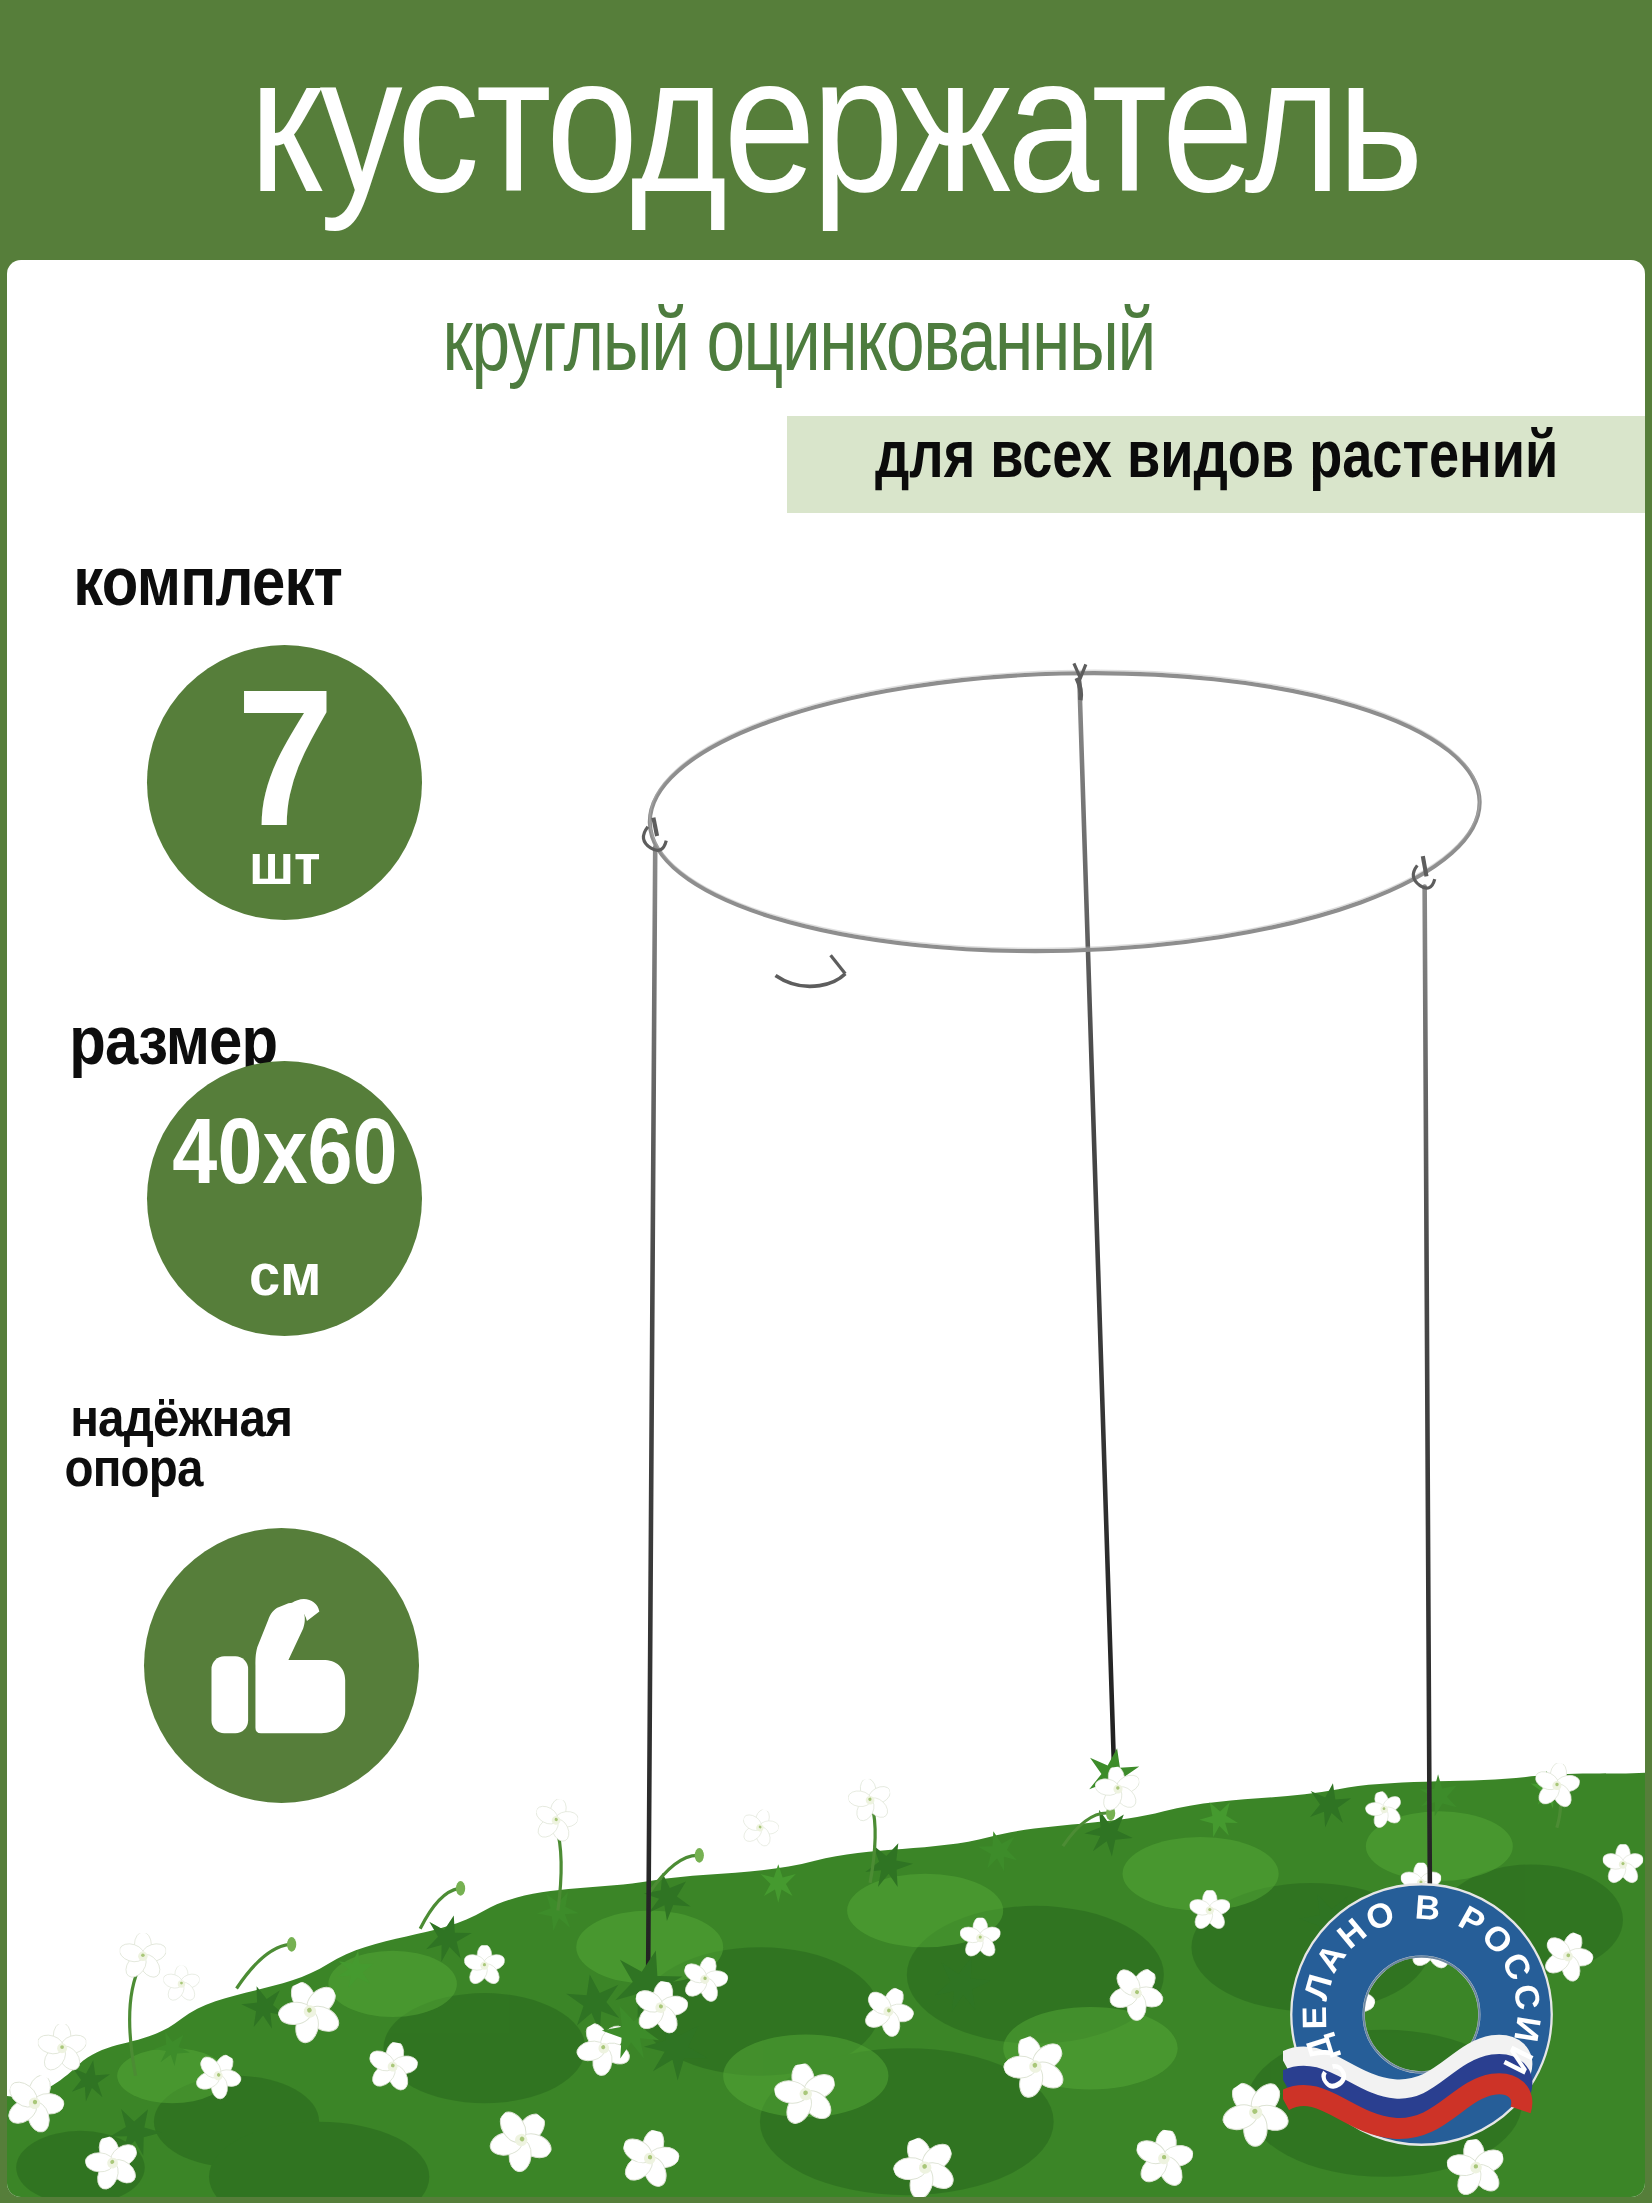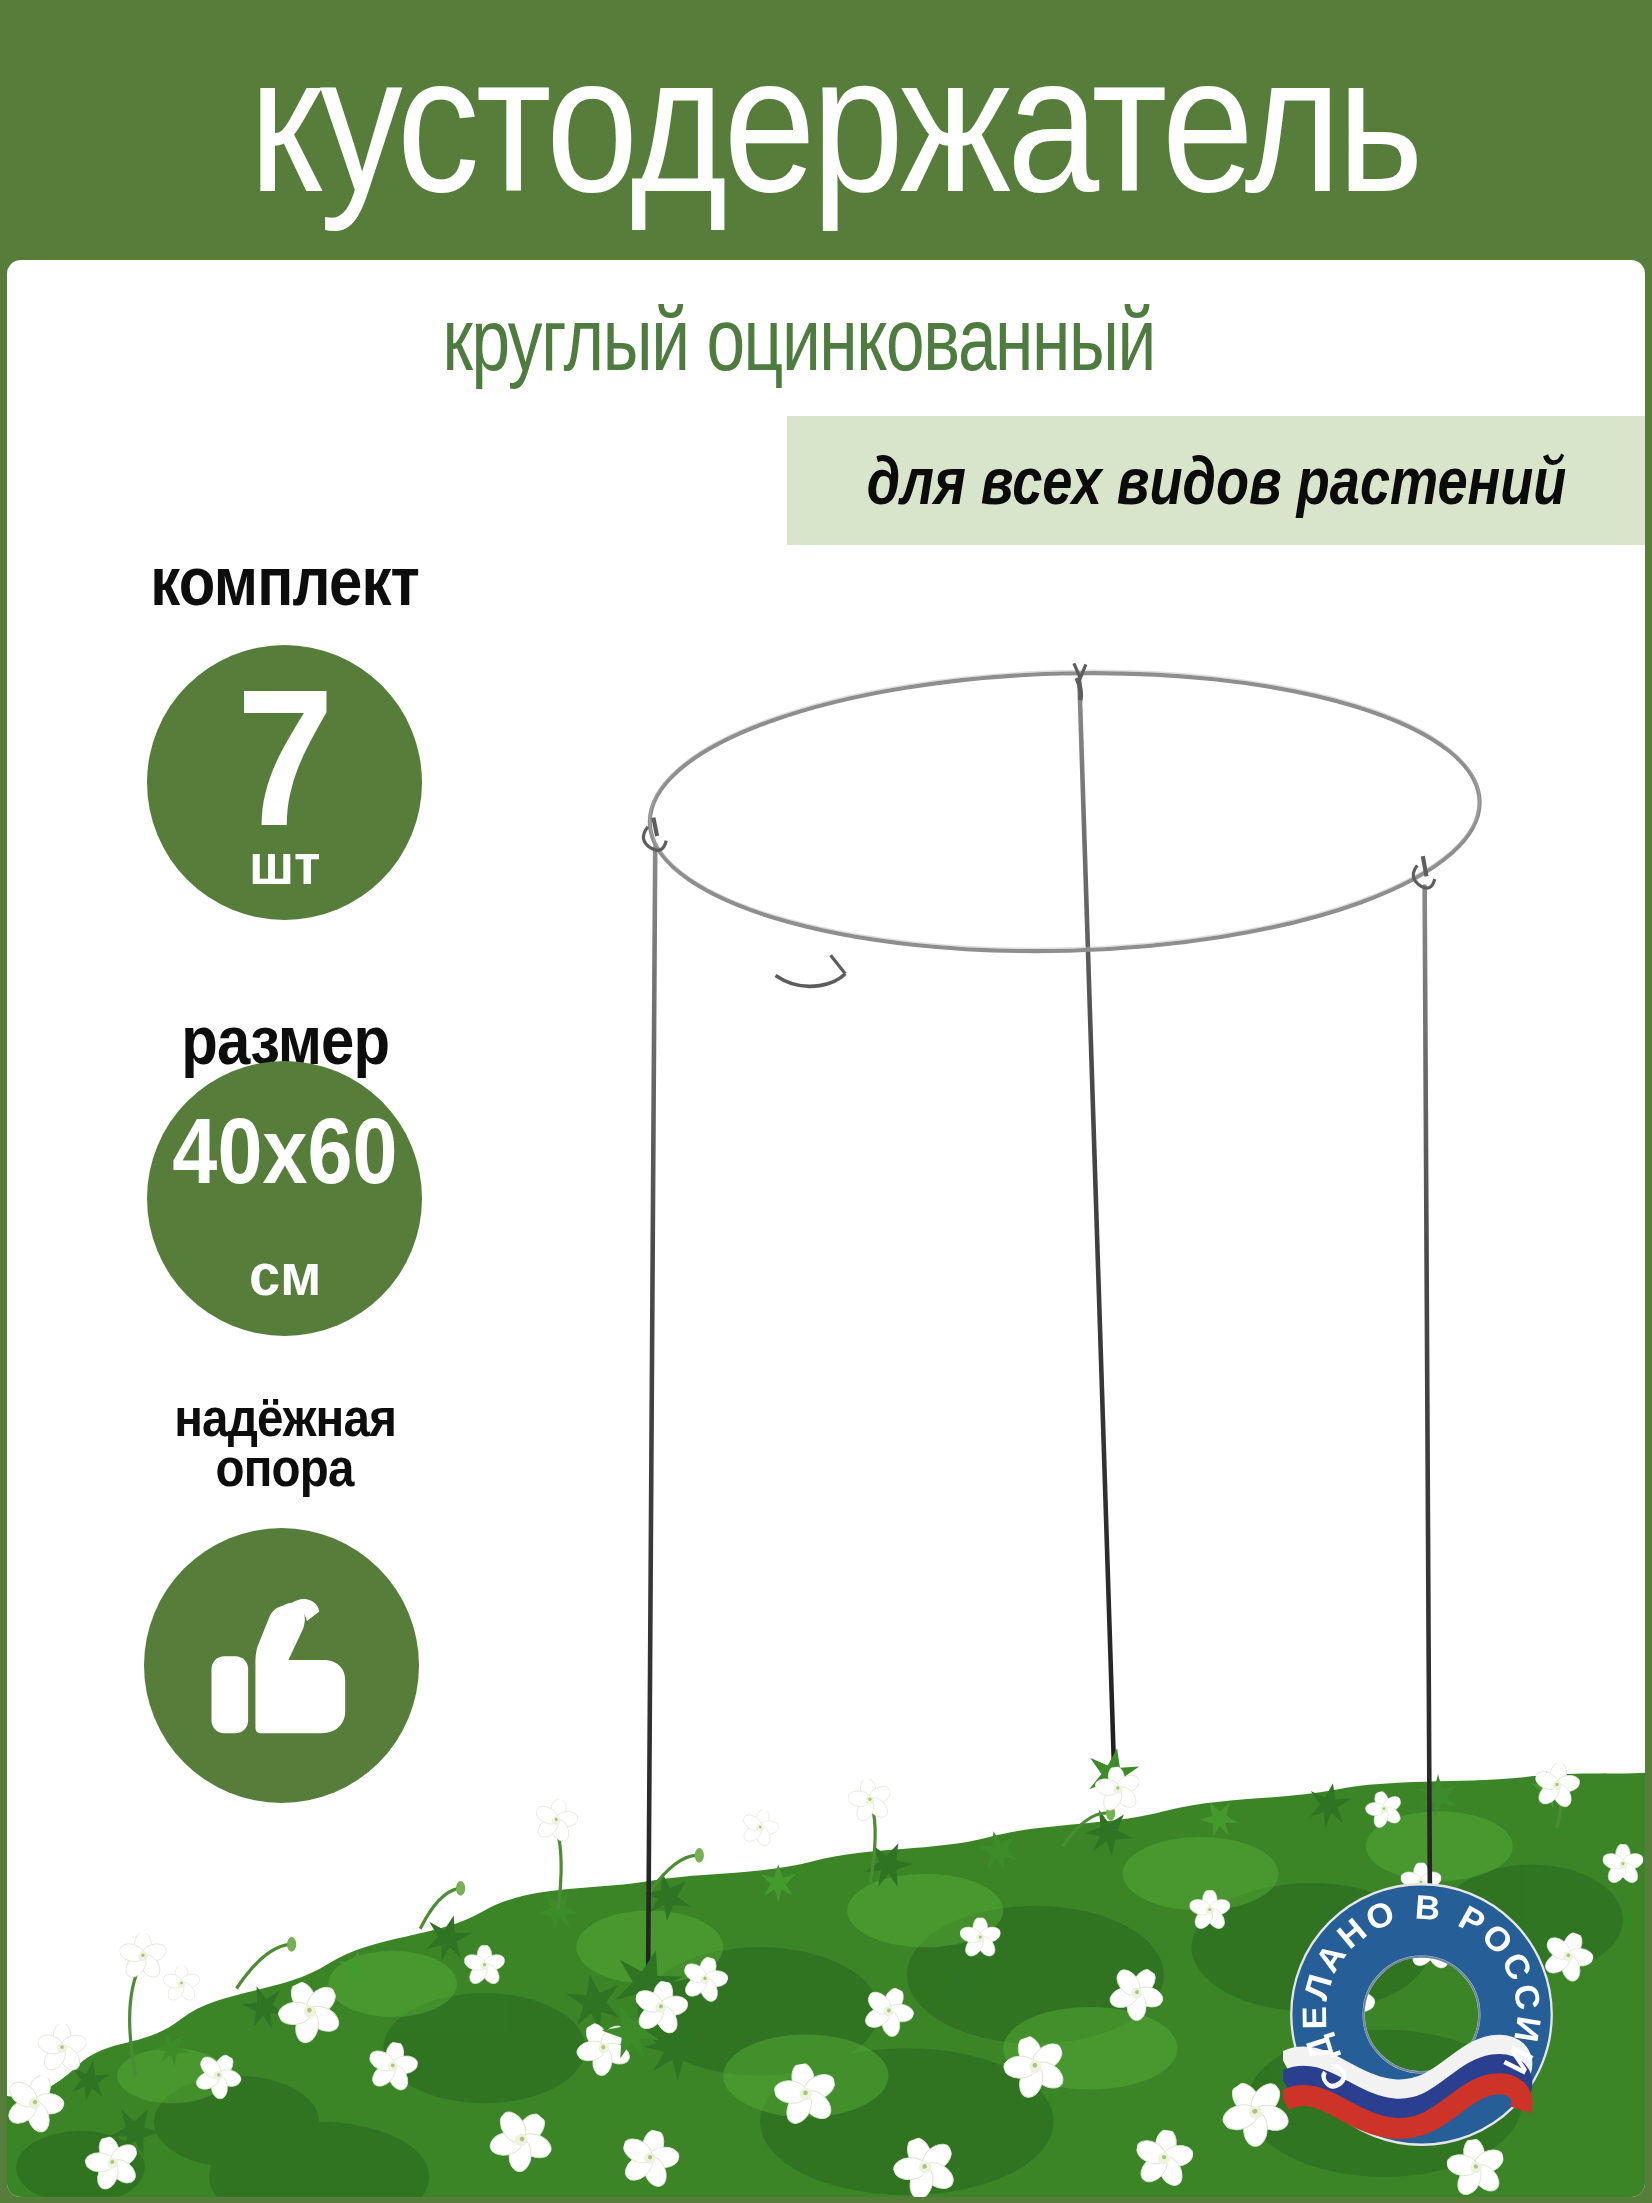--- a/index.html
+++ b/index.html
@@ -20,30 +20,30 @@
   .panel{
     position:absolute;left:7.3px;top:260px;width:1638px;height:1937px;
     background:#ffffff;border-radius:14px;overflow:hidden;
   }
   .subtitle{position:absolute;top:26px;left:-55px;right:0;text-align:center;}
   .subtitle>span{
     display:inline-block;font-size:89px;line-height:1.2;color:#4d7c3e;
     transform:scaleX(.78);transform-origin:50% 50%;letter-spacing:-1.8px;white-space:nowrap;
   }
   .banner{
-    position:absolute;left:780px;right:0;top:156px;height:129px;
-    background:#d9e5cb;display:flex;align-items:center;justify-content:center;font-style:italic;
+    position:absolute;left:780px;right:0;top:156px;height:97px;
+    background:#d9e5cb;display:flex;justify-content:center;
   }
   .banner>span{
     display:inline-block;font-size:66px;font-weight:700;color:#0b0b0b;
     transform:scaleX(.82);transform-origin:50% 50%;letter-spacing:0;white-space:nowrap;
   }
   
   .feat-label{
-    position:absolute;left:48px;width:459px;text-align:center;color:#0d0d0d;
+    position:absolute;left:48px;width:459px;text-align:left;color:#0d0d0d;
     font-weight:700;font-size:68px;line-height:1;
   }
   .feat-label>span{display:inline-block;transform:scaleX(.88);transform-origin:50% 50%;letter-spacing:-0.9px;white-space:nowrap;}
   .feat-label.two-line{font-size:54px;line-height:.92;}
   .circle{
     position:absolute;width:275px;height:275px;border-radius:50%;
     background:#567e3a;display:flex;flex-direction:column;align-items:center;justify-content:center;
     color:#fff;
   }
   .circle .big7{font-size:195px;font-weight:700;line-height:.86;transform:scaleX(.9);margin-top:1.8px;}

